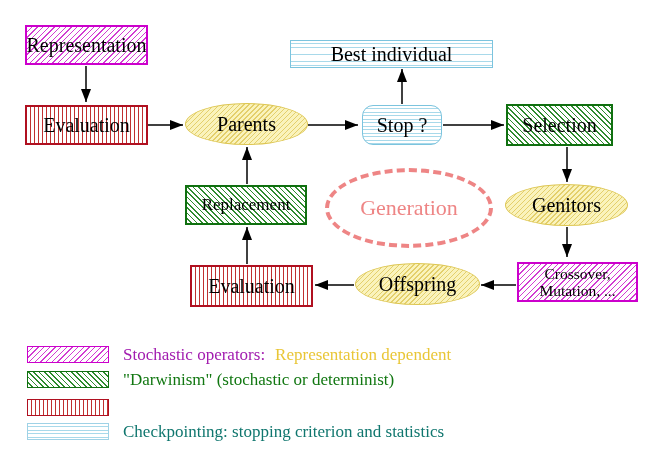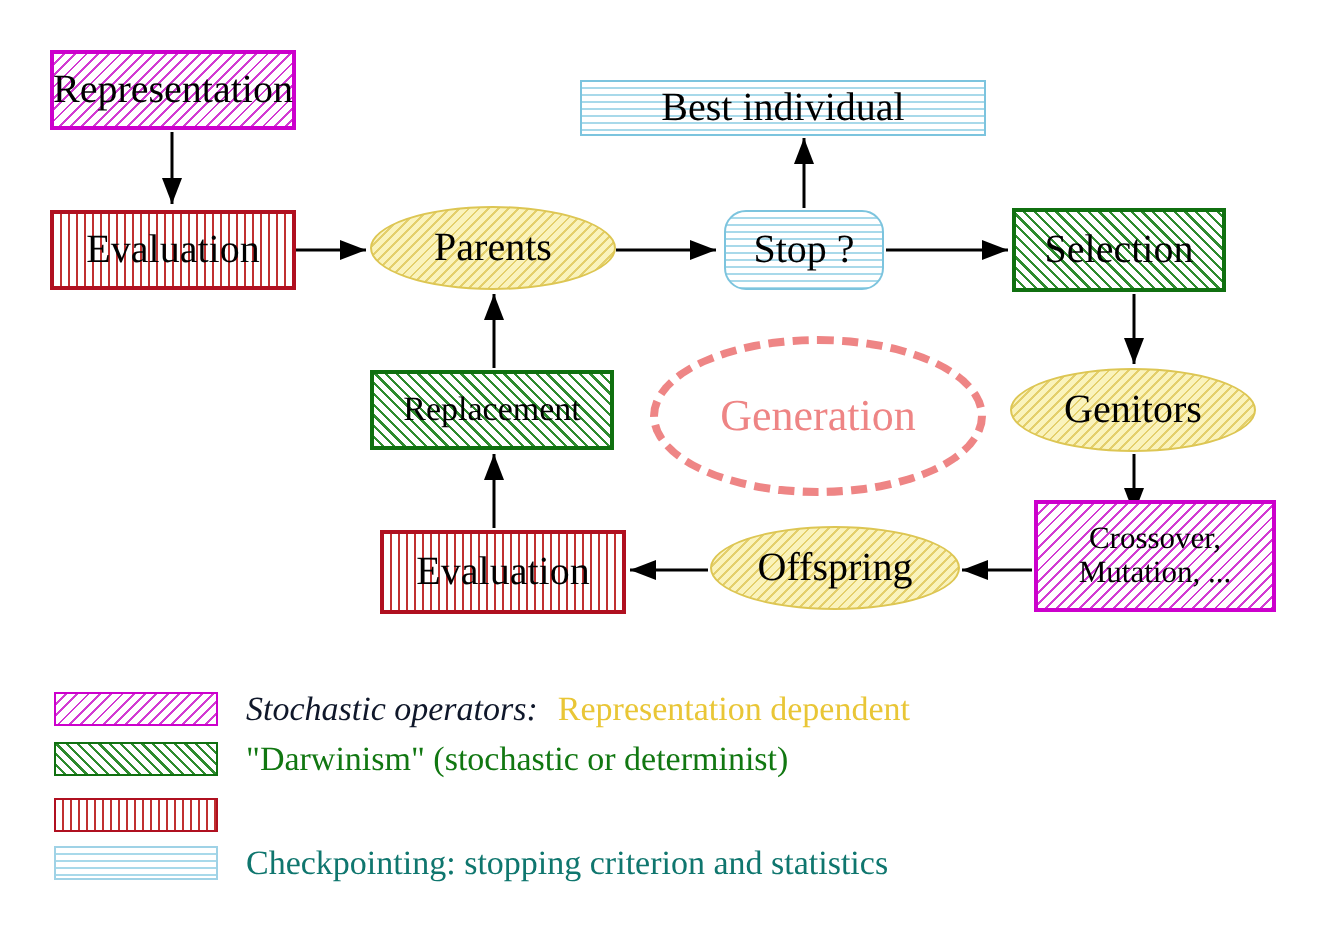--- a/index.html
+++ b/index.html
@@ -58,21 +58,21 @@
   .fs17 { font-size: 17px; }
   .fs22 { font-size: 22px; }
   .crossover-lines { font-size: 15.5px; line-height: 17px; }
   #arrows { position: absolute; left: 0; top: 0; width: 662px; height: 471px; }
   .swatch { position: absolute; left: 27px; width: 82px; height: 17px; box-sizing: border-box; }
   .sw-magenta { border: 1.5px solid #cc00cc; background: repeating-linear-gradient(135deg, #ffffff 0px, #ffffff 3px, #d23bd2 3px, #d23bd2 4px); }
   .sw-green   { border: 1.5px solid #107010; background: repeating-linear-gradient(45deg, #ffffff 0px, #ffffff 2.6px, #2e8b2e 2.6px, #2e8b2e 3.8px); }
   .sw-red     { border: 1.5px solid #b01020; background: repeating-linear-gradient(90deg, #ffffff 0px, #ffffff 3px, #c03030 3px, #c03030 4px); }
   .sw-cyan    { border: 1.5px solid #9fd2e6; background: repeating-linear-gradient(180deg, #ffffff 0px, #ffffff 2.5px, #a8d9ea 2.5px, #a8d9ea 3.5px); }
   .legend-text { position: absolute; left: 123px; font-size: 17px; white-space: nowrap; line-height: 20px; }
-  .c-magenta { color: #0f172a; font-style: italic; }
+  .c-magenta { color: #a21caf; }
   .c-gold { color: #e9c636; margin-left: 10px; }
   .c-green { color: #117711; }
   .c-red { color: #cc1122; }
   .c-blue { color: #0f766e; }
 </style>
 </head>
 <body>
 
 <div id="canvas">
 
@@ -110,21 +110,21 @@
   <div class="node hatch-green fs17" style="left:185px; top:185px; width:122px; height:40px;">Replacement</div>
 
   <div class="node ellipse-dashed fs22" style="left:325px; top:168px; width:168px; height:80px;">Generation</div>
 
   <div class="node ellipse-yellow fs20" style="left:505px; top:184px; width:123px; height:42px;">Genitors</div>
 
   <div class="node stripes-red fs20" style="left:190px; top:265px; width:123px; height:42px;">Evaluation</div>
 
   <div class="node ellipse-yellow fs20" style="left:355px; top:263px; width:125px; height:42px;">Offspring</div>
 
-  <div class="node hatch-magenta crossover-lines" style="left:517px; top:250px; width:121px; height:56px; flex-direction:column;">
+  <div class="node hatch-magenta crossover-lines" style="left:517px; top:262px; width:121px; height:40px; flex-direction:column;">
     <div>Crossover,</div>
     <div>Mutation, ...</div>
   </div>
 
   <div class="swatch sw-magenta" style="top:346px;"></div>
   <div class="legend-text" style="top:345px;">
     <span class="c-magenta">Stochastic operators:</span><span class="c-gold">Representation dependent</span>
   </div>
 
   <div class="swatch sw-green" style="top:371px;"></div>

